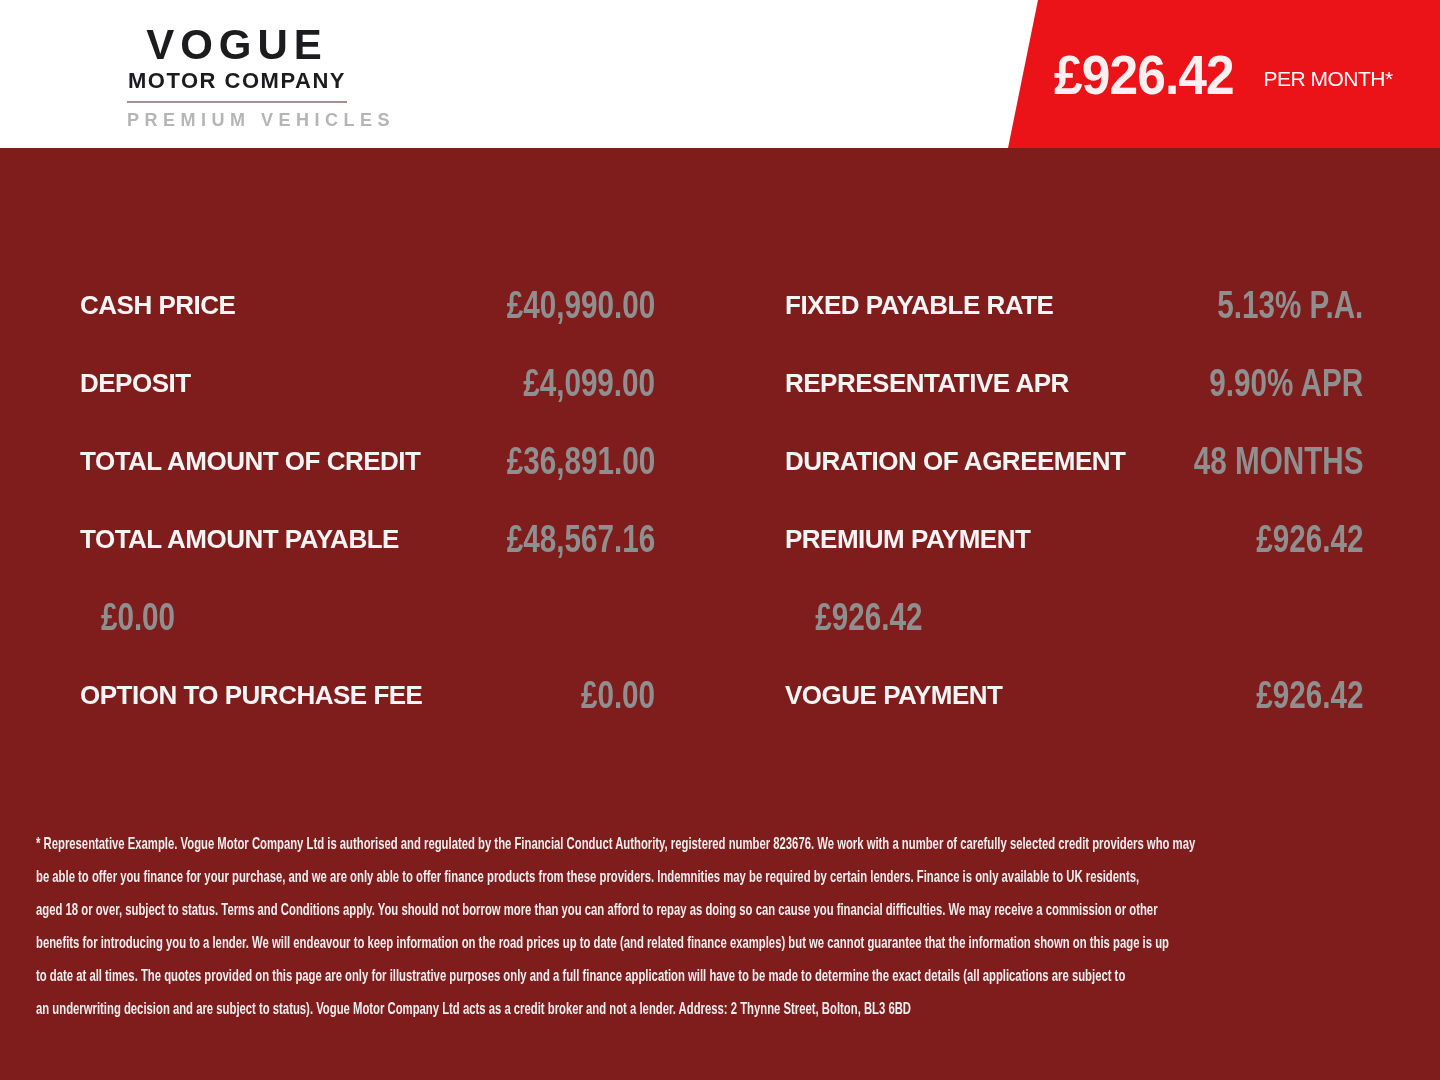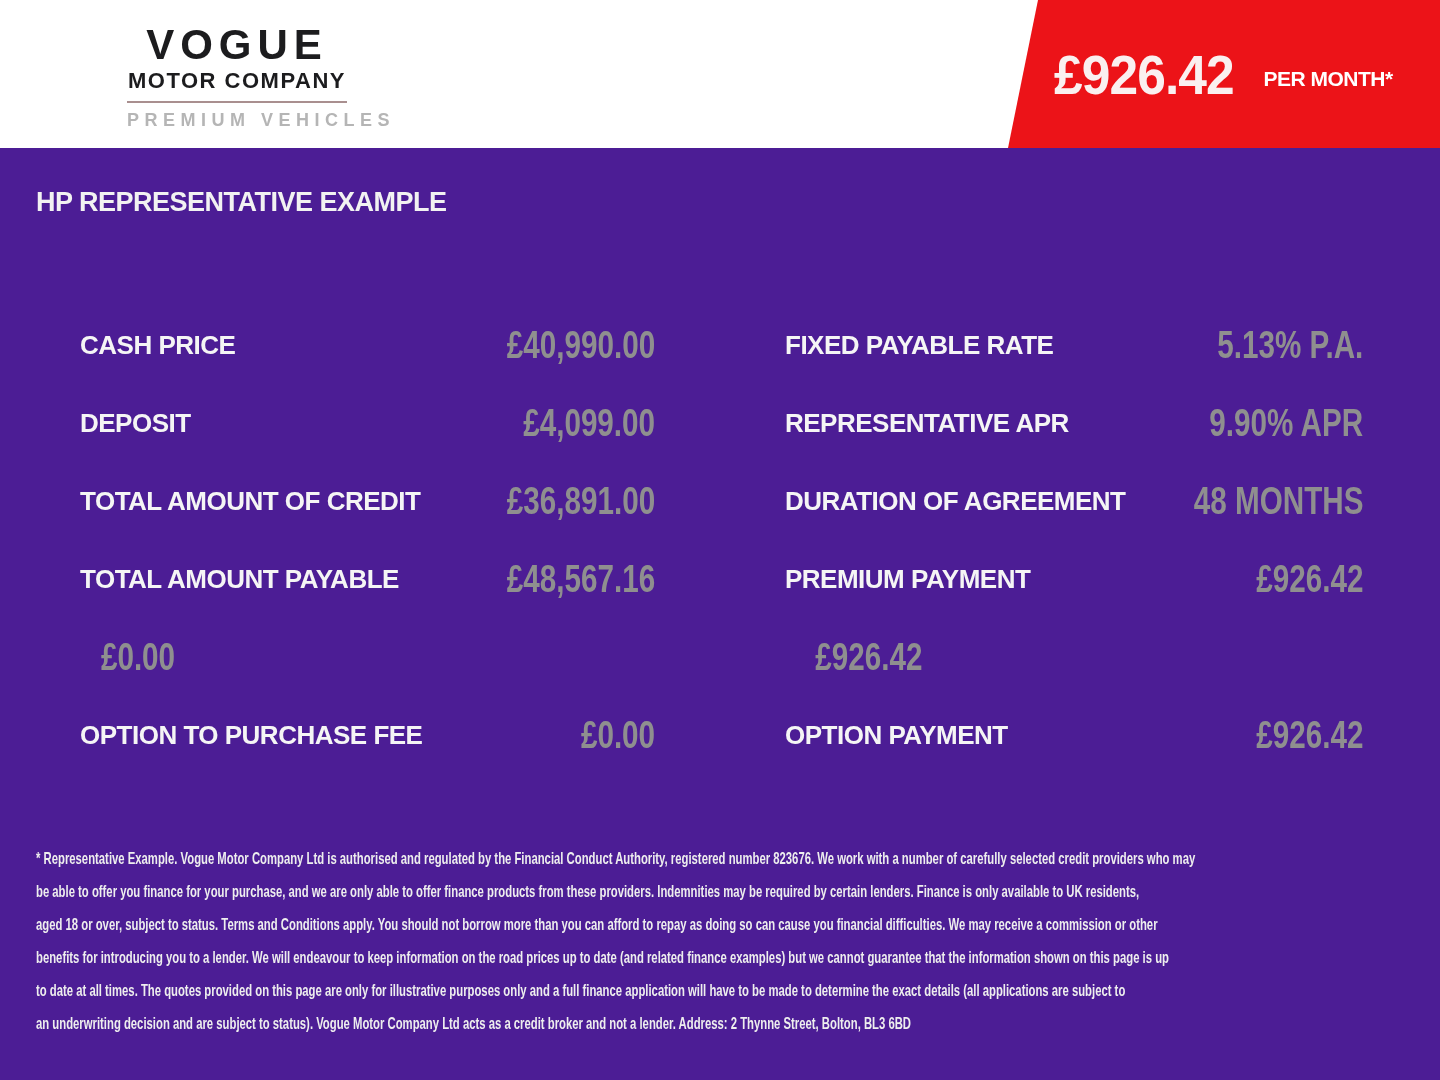--- a/index.html
+++ b/index.html
@@ -1,21 +1,21 @@
 <!DOCTYPE html>
 <html><head>
 <meta charset="utf-8">
 <style>
   * { margin: 0; padding: 0; box-sizing: border-box; }
   html, body { width: 1440px; height: 1080px; overflow: hidden; }
   body {
     font-family: "Liberation Sans", "DejaVu Sans", sans-serif;
     background: #070707;
   }
-  .page { width: 1440px; height: 1080px; position: relative; background: #4c1d95; }
+  .page { width: 1440px; height: 1080px; position: relative; background: #7f1d1d; }
 
   
   .header {
     position: relative;
     width: 1440px; height: 148px;
     background: #ffffff;
     overflow: hidden;
   }
   .logo {
     position: absolute;
@@ -60,21 +60,21 @@
   .price-amount {
     font-size: 56px; font-weight: bold;
     letter-spacing: -1px;
     color: #faf0f0;
     margin-left: 54px;
     transform: scaleX(0.92);
     transform-origin: 0 50%;
     white-space: nowrap;
   }
   .price-suffix {
-    font-size: 21px; font-weight: bold;
+    font-size: 21px; font-weight: normal;
     color: #ffffff;
     margin-left: 14px;
     margin-top: 10px;
     letter-spacing: -0.5px;
     white-space: nowrap;
   }
 
   
   .content { padding-top: 34px; }
   .heading {
@@ -107,21 +107,21 @@
   .finance-value {
     font-size: 38px; font-weight: bold;
     color: #8f8f8f;
     white-space: nowrap;
     transform: scaleX(0.78);
     transform-origin: 100% 50%;
   }
 
   
   .disclaimer {
-    margin-top: 68px;
+    margin-top: 93px;
     margin-left: 36px;
   }
   .disclaimer-line {
     font-size: 17px; font-weight: bold;
     color: #eeeeee;
     line-height: 33px;
     white-space: nowrap;
     transform: scaleX(0.665);
     transform-origin: 0 50%;
   }
@@ -138,21 +138,20 @@
       <div class="logo-rule"></div>
       <div class="logo-tag">PREMIUM VEHICLES</div>
     </div>
     <div class="price-banner">
       <span class="price-amount">£926.42</span>
       <span class="price-suffix">PER MONTH*</span>
     </div>
   </header>
 
   <main class="content">
-    <h1 class="heading">HP REPRESENTATIVE EXAMPLE</h1>
 
     <div class="finance-grid">
 
       <div class="finance-col">
         <div class="finance-row">
           <span class="finance-label">CASH PRICE</span>
           <span class="finance-value">£40,990.00</span>
         </div>
         <div class="finance-row">
           <span class="finance-label">DEPOSIT</span>
@@ -189,21 +188,21 @@
           <span class="finance-value">48 MONTHS</span>
         </div>
         <div class="finance-row">
           <span class="finance-label">PREMIUM PAYMENT</span>
           <span class="finance-value">£926.42</span>
         </div>
         <div class="finance-row">
           <span class="finance-value">£926.42</span>
         </div>
         <div class="finance-row">
-          <span class="finance-label">OPTION PAYMENT</span>
+          <span class="finance-label">VOGUE PAYMENT</span>
           <span class="finance-value">£926.42</span>
         </div>
       </div>
 
     </div>
 
     <div class="disclaimer">
       <div class="disclaimer-line">* Representative Example. Vogue Motor Company Ltd is authorised and regulated by the Financial Conduct Authority, registered number 823676. We work with a number of carefully selected credit providers who may</div>
       <div class="disclaimer-line">be able to offer you finance for your purchase, and we are only able to offer finance products from these providers. Indemnities may be required by certain lenders. Finance is only available to UK residents,</div>
       <div class="disclaimer-line">aged 18 or over, subject to status. Terms and Conditions apply. You should not borrow more than you can afford to repay as doing so can cause you financial difficulties. We may receive a commission or other</div>

